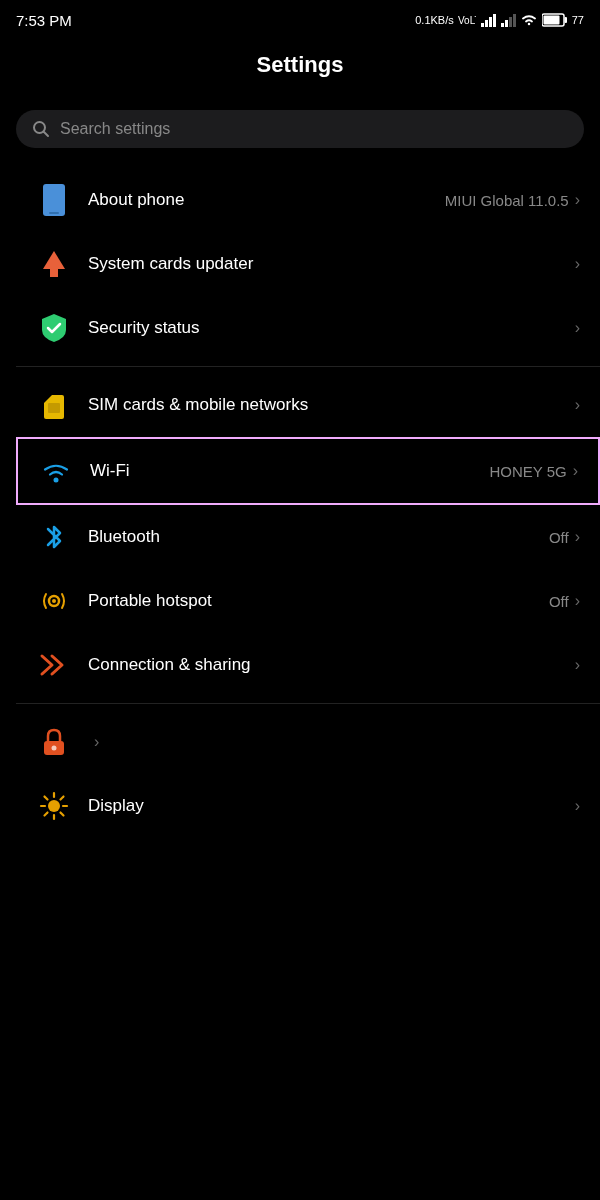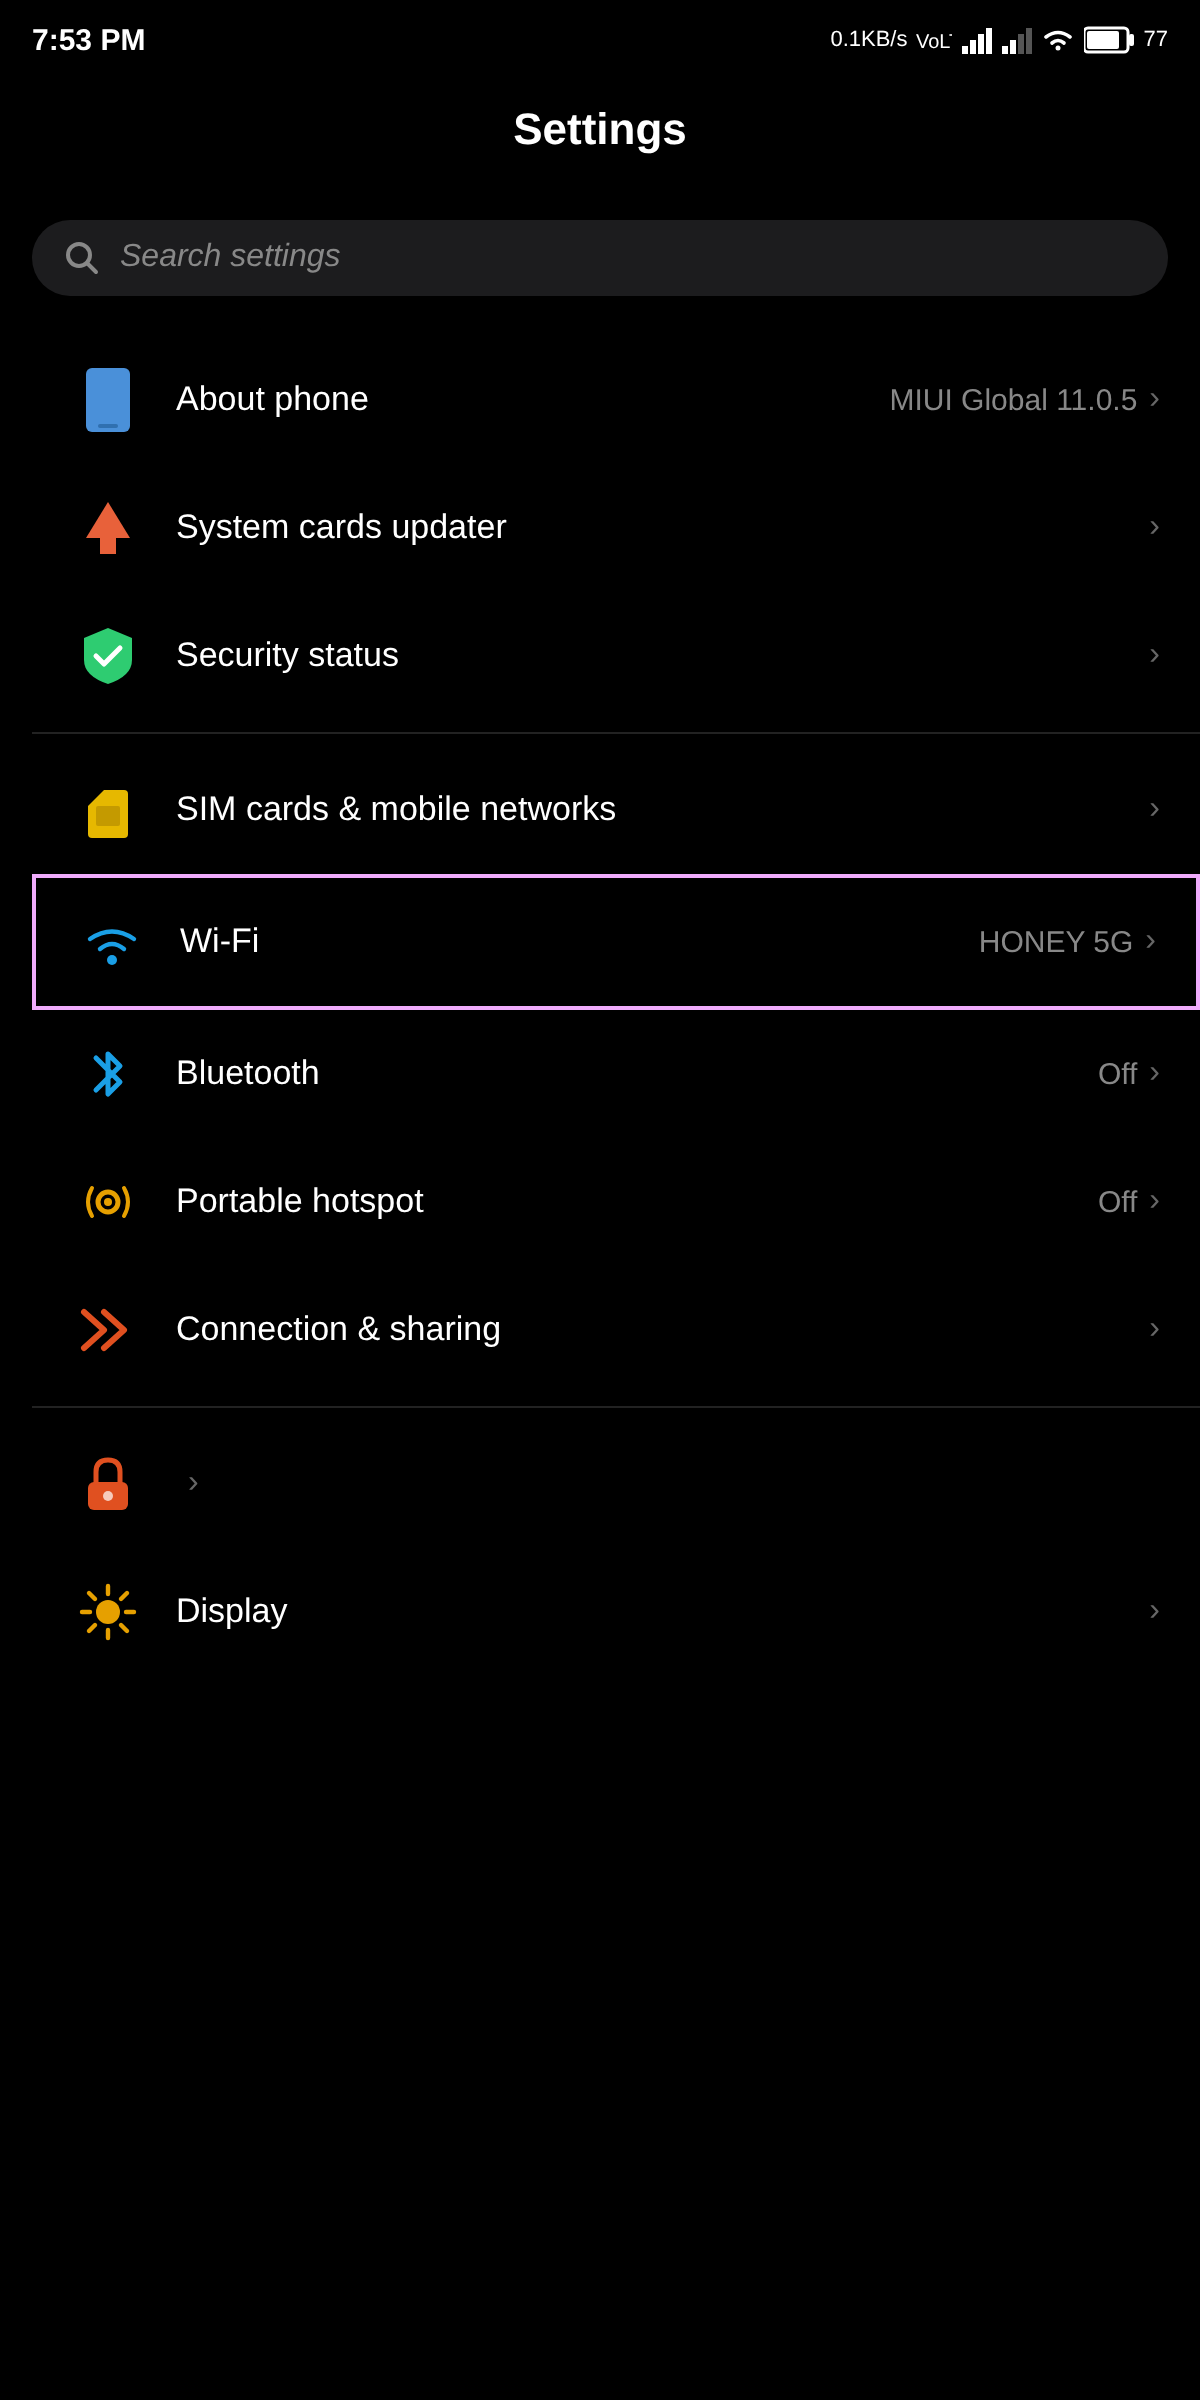--- a/index.html
+++ b/index.html
@@ -21,21 +21,21 @@
     .status-bar {
       display: flex;
       justify-content: space-between;
       align-items: center;
       padding: 8px 16px 4px 16px;
       height: 36px;
     }
 
     .status-time {
       font-size: 15px;
-      font-weight: 700;
+      font-weight: 400;
       color: #ffffff;
     }
 
     .status-icons {
       display: flex;
       align-items: center;
       gap: 4px;
       font-size: 12px;
       color: #ffffff;
       justify-content: space-between;
@@ -53,21 +53,20 @@
 
     .page-title {
       font-size: 22px;
       font-weight: 700;
       color: #ffffff;
     }
 
     
     .search-container {
       padding: 0 16px 20px 16px;
-      font-style: italic;
     }
 
     .search-bar {
       display: flex;
       align-items: center;
       background-color: #1c1c1e;
       border-radius: 28px;
       padding: 10px 16px;
       gap: 10px;
     }

